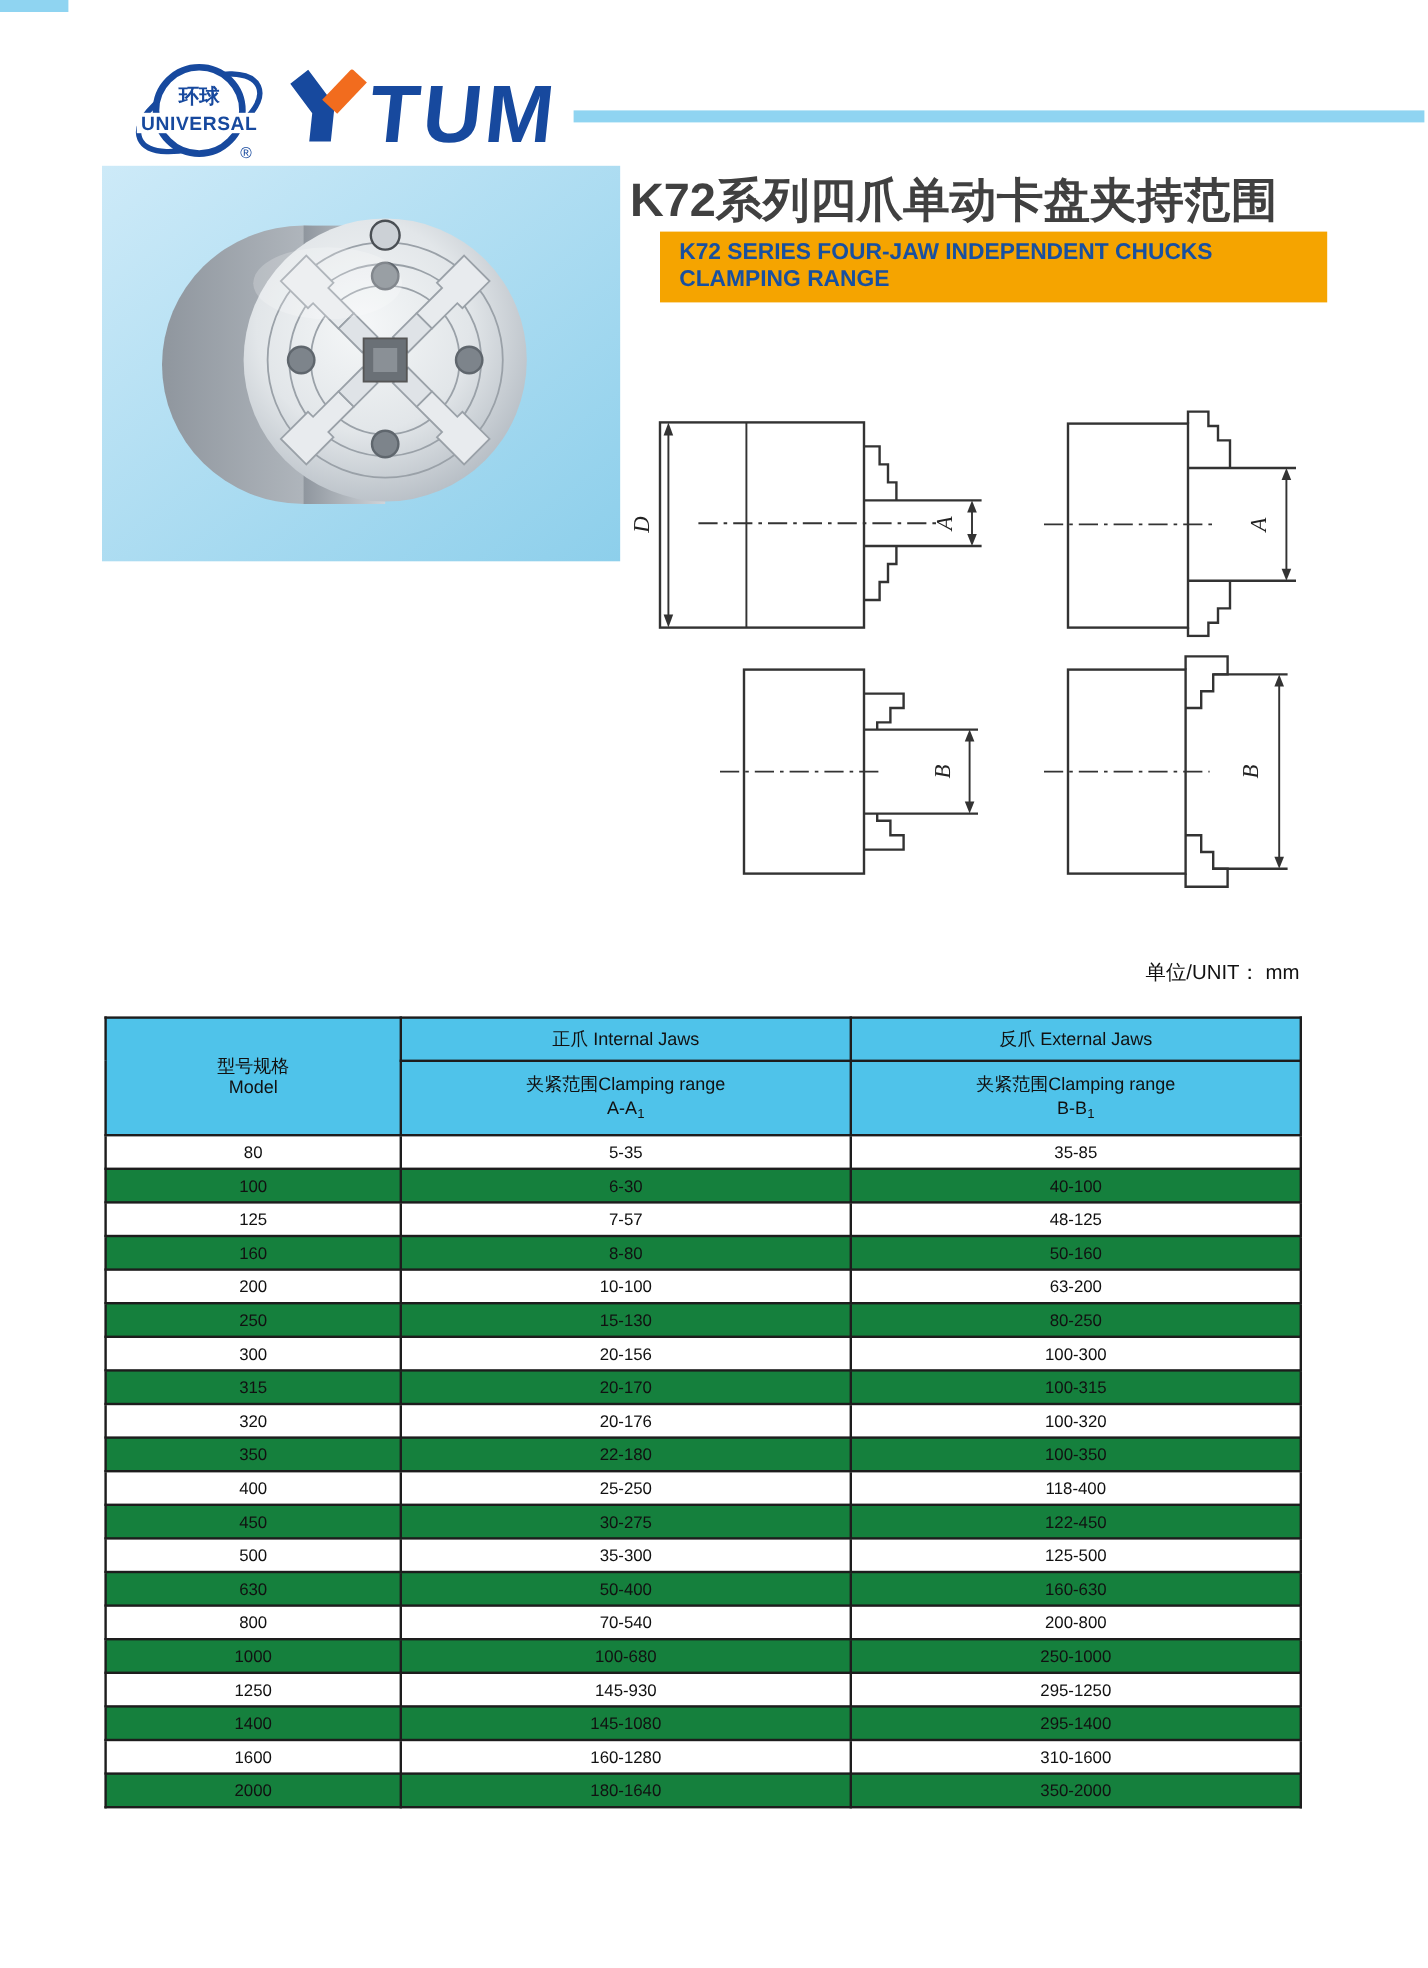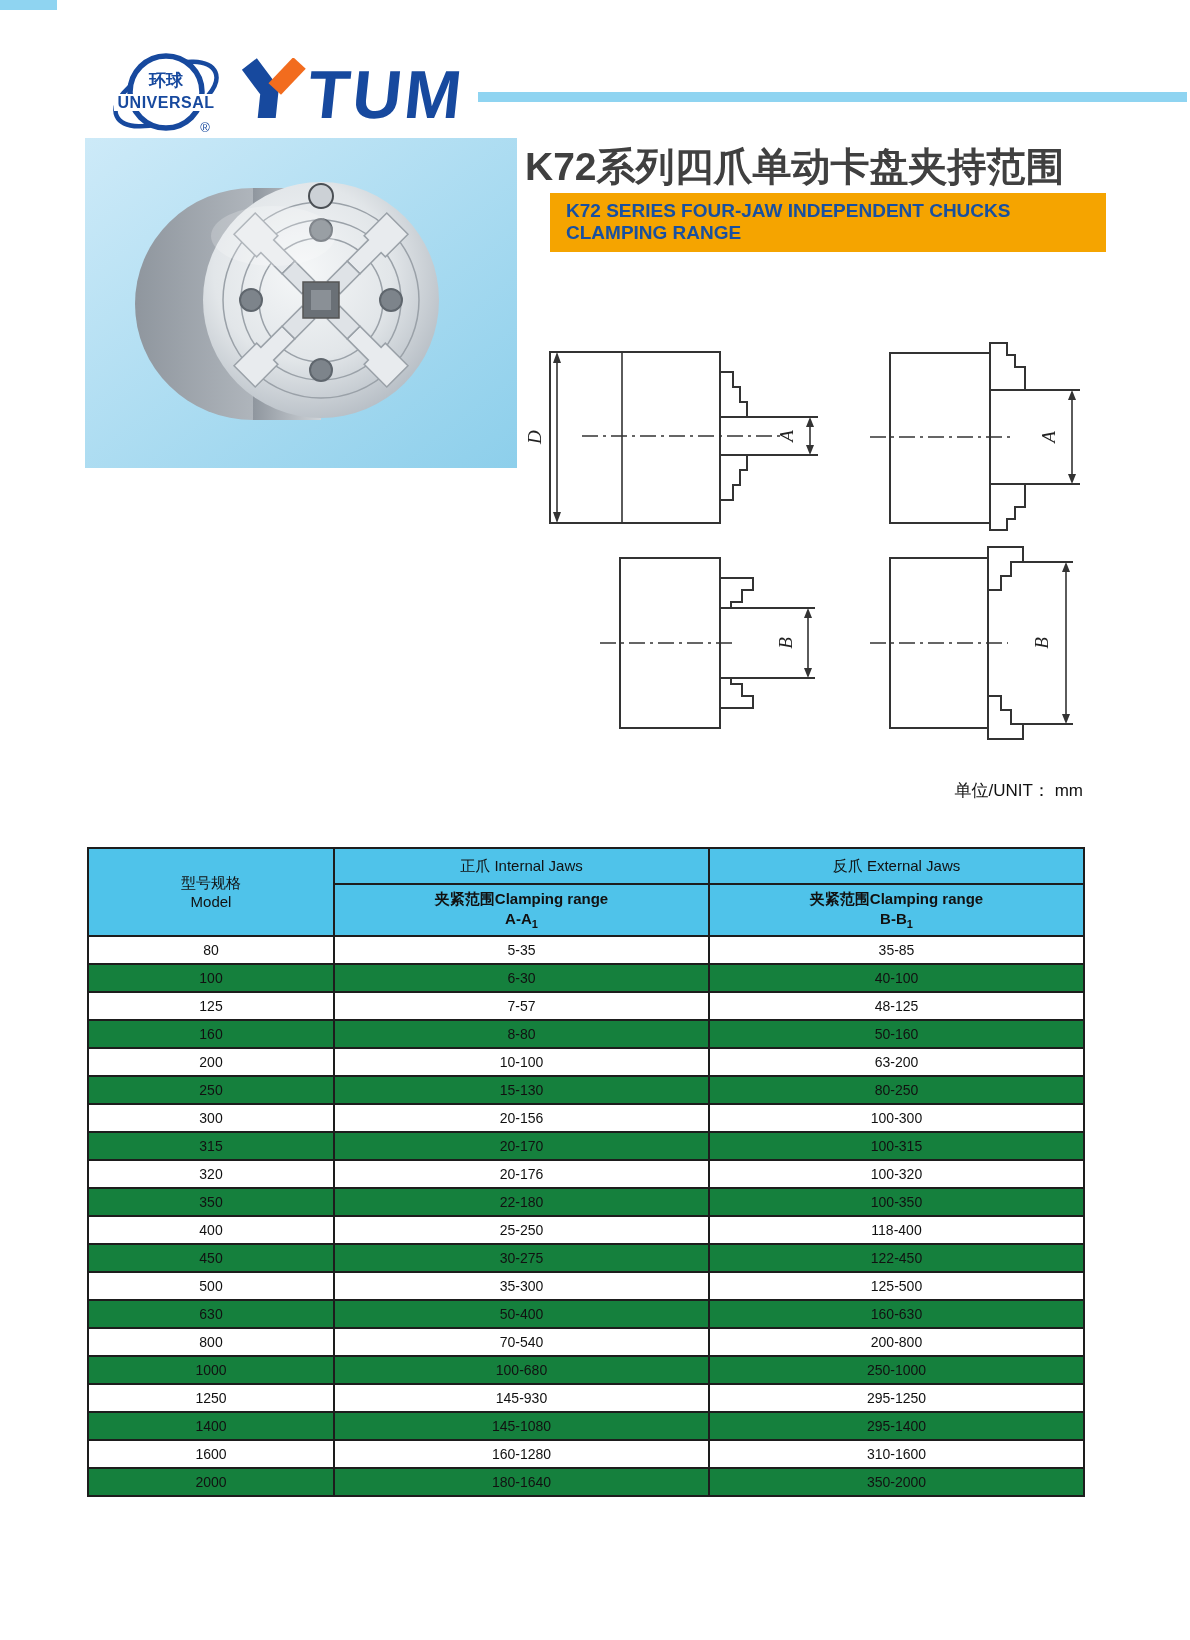--- a/index.html
+++ b/index.html
@@ -32,34 +32,34 @@
   .d2 { left:855px; top:326px; }
   .d3 { left:558px; top:543px; }
   .d4 { left:858px; top:543px; }
   .drawing path, .drawing line, .drawing rect { stroke:#333; stroke-width:2; fill:none; }
   .drawing .thin { stroke-width:1.6; }
   .drawing .cl { stroke-dasharray:16 5 3 5; stroke-width:1.6; }
   .drawing polygon { fill:#333; stroke:none; }
   .dim-label { font-family:"Liberation Serif", serif; font-style:italic; font-size:19px; fill:#222; }
   
   .unit-label {
-    position:absolute; left:783px; top:779px; width:300px;
+    position:absolute; left:783px; top:799px; width:300px;
     text-align:right; font-size:17px; color:#111;
   }
   .spec-table {
     position:absolute; left:87px; top:847px; width:996px;
     border-collapse:collapse; table-layout:fixed;
   }
   .spec-table th, .spec-table td {
     border:2px solid #1d1d1d; text-align:center; vertical-align:middle;
     color:#111; padding:0;
   }
   .spec-table thead th { background:#4FC3EA; font-weight:400; font-size:15px; }
   .spec-table .group-row th { height:36px; }
-  .spec-table .sub-row th { height:52px; line-height:1.3;font-weight:bold; }
+  .spec-table .sub-row th { height:62px; line-height:1.3; }
   .spec-table td { height:28px; font-size:14px; background:#ffffff; }
   .spec-table tr.alt td { background:#15803d; }
   sub { font-size:11px; }
 </style>
 </head>
 <body>
 
 <div class="page">
 
   <div class="bar bar-left"></div>

